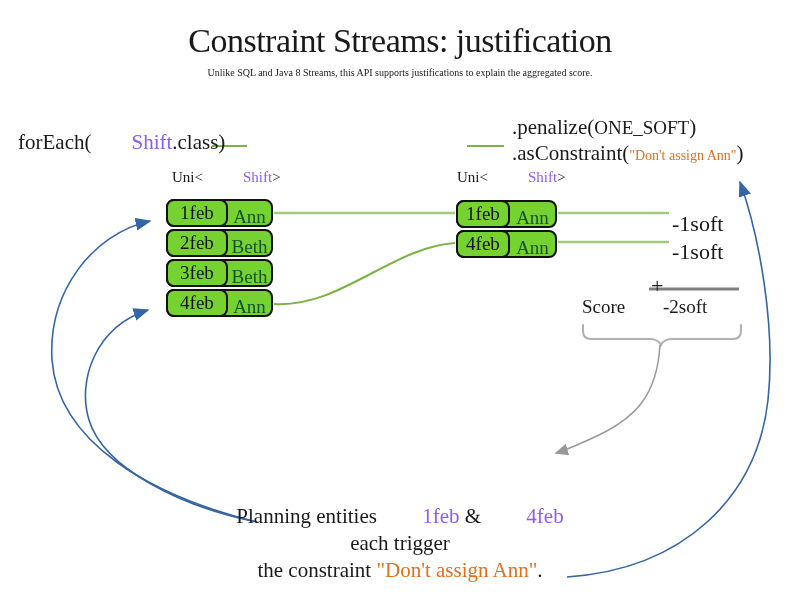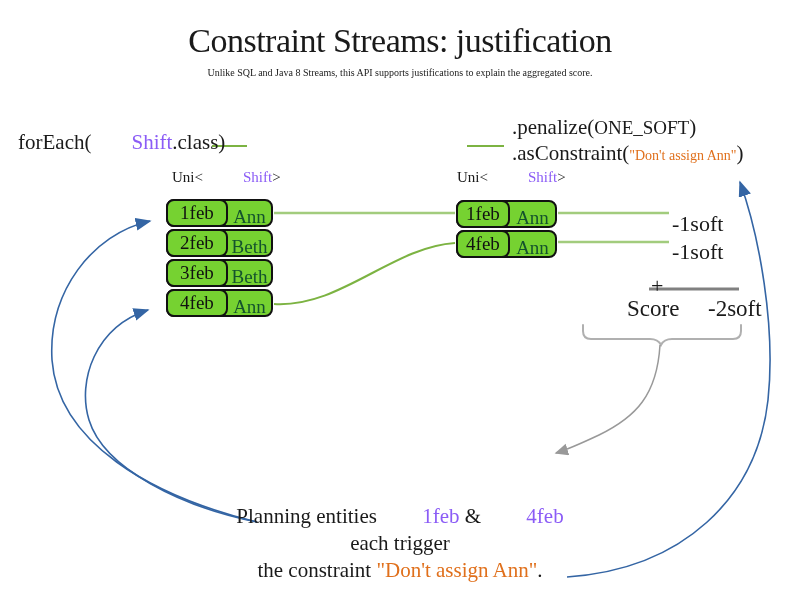--- a/index.html
+++ b/index.html
@@ -26,21 +26,21 @@
                font-size:19px; color:#111; }
   .row .name { position:absolute; top:4px; height:24px; display:flex; align-items:center;
                justify-content:center; font-size:19px; color:#14532d; }
   .ltbl .row { width:107px; }
   .ltbl .date { width:62px; }
   .ltbl .name { left:62px; right:2px; }
   .rtbl .row { width:101px; }
   .rtbl .date { width:54px; }
   .rtbl .name { left:54px; right:2px; }
   .scoretxt { font-size:22px;margin-top:10px; }
-  .bigscore { font-size:23px;margin-left:45px; }
+  .bigscore { font-size:19px; }
   .why-h { font-size:29px; font-weight:bold; }
   .why-l { font-size:21px; }
 </style>
 </head>
 <body>
 
 <div id="canvas">
 
   <svg id="overlay" width="800" height="600" viewBox="0 0 800 600">
     <defs>

